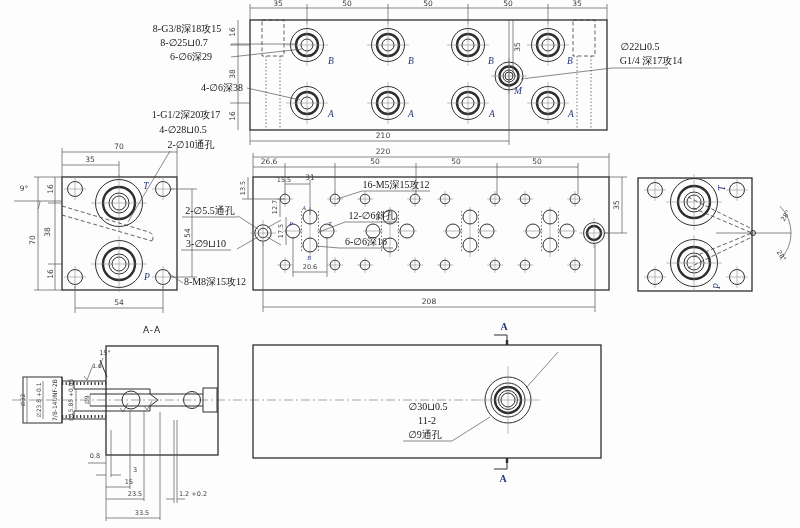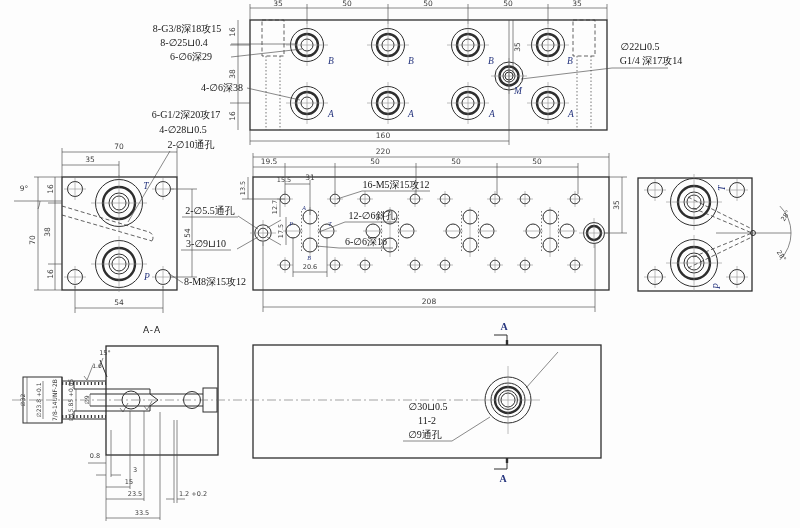--- a/index.html
+++ b/index.html
@@ -350,24 +350,24 @@
     <line x1="558" x2="526" y1="352" y2="388" class="d arr"></line>
 
     <polyline points="494,335 507,335 507,345" class="o"></polyline>
     <line x1="507" x2="507" y1="340" y2="345" class="o tk"></line>
     <polyline points="494,469 507,469 507,458" class="o"></polyline>
     <line x1="507" x2="507" y1="458" y2="463" class="o tk"></line>
   </g>
 </svg>
 
 <span class="lbl co" style="left:187px;top:29px">8-G3/8深18攻15</span>
-<span class="lbl co" style="left:184px;top:43px">8-∅25⊔0.4</span>
+<span class="lbl co" style="left:184px;top:43px">8-∅25⊔0.7</span>
 <span class="lbl co" style="left:191px;top:57px">6-∅6深29</span>
 <span class="lbl co" style="left:222px;top:88px">4-∅6深38</span>
-<span class="lbl co" style="left:186px;top:115px">6-G1/2深20攻17</span>
+<span class="lbl co" style="left:186px;top:115px">1-G1/2深20攻17</span>
 <span class="lbl co" style="left:183px;top:130px">4-∅28⊔0.5</span>
 <span class="lbl co" style="left:191px;top:145px">2-∅10通孔</span>
 
 <span class="lbl co" style="left:640px;top:47px">∅22⊔0.5</span>
 <span class="lbl co" style="left:651px;top:61px">G1/4 深17攻14</span>
 
 <span class="lbl co" style="left:210px;top:211px">2-∅5.5通孔</span>
 <span class="lbl co" style="left:206px;top:244px">3-∅9⊔10</span>
 <span class="lbl co" style="left:215px;top:282px">8-M8深15攻12</span>
 <span class="lbl co" style="left:396px;top:185px">16-M5深15攻12</span>
@@ -380,21 +380,21 @@
 
 <span class="lbl" style="left:278px;top:4px">35</span>
 <span class="lbl" style="left:347px;top:4px">50</span>
 <span class="lbl" style="left:428px;top:4px">50</span>
 <span class="lbl" style="left:508px;top:4px">50</span>
 <span class="lbl" style="left:577px;top:4px">35</span>
 <span class="lbl r" style="left:233px;top:32px">16</span>
 <span class="lbl r" style="left:233px;top:74px">38</span>
 <span class="lbl r" style="left:233px;top:116px">16</span>
 <span class="lbl r" style="left:518px;top:47px">35</span>
-<span class="lbl" style="left:383px;top:136px">160</span>
+<span class="lbl" style="left:383px;top:136px">210</span>
 <span class="lbl" style="left:383px;top:152px">220</span>
 
 <span class="lbl pl" style="left:331px;top:61px">B</span>
 <span class="lbl pl" style="left:411px;top:61px">B</span>
 <span class="lbl pl" style="left:491px;top:61px">B</span>
 <span class="lbl pl" style="left:570px;top:61px">B</span>
 <span class="lbl pl" style="left:331px;top:114px">A</span>
 <span class="lbl pl" style="left:411px;top:114px">A</span>
 <span class="lbl pl" style="left:492px;top:114px">A</span>
 <span class="lbl pl" style="left:571px;top:114px">A</span>
@@ -405,21 +405,21 @@
 <span class="lbl" style="left:24px;top:189px">9°</span>
 <span class="lbl r" style="left:51px;top:189px">16</span>
 <span class="lbl r" style="left:48px;top:232px">38</span>
 <span class="lbl r" style="left:51px;top:274px">16</span>
 <span class="lbl r" style="left:33px;top:240px">70</span>
 <span class="lbl r" style="left:188px;top:233px">54</span>
 <span class="lbl" style="left:119px;top:303px">54</span>
 <span class="lbl pl" style="left:146px;top:186px">T</span>
 <span class="lbl pl" style="left:147px;top:277px">P</span>
 
-<span class="lbl" style="left:269px;top:162px">19.5</span>
+<span class="lbl" style="left:269px;top:162px">26.6</span>
 <span class="lbl" style="left:310px;top:178px">31</span>
 <span class="lbl" style="left:375px;top:162px">50</span>
 <span class="lbl" style="left:456px;top:162px">50</span>
 <span class="lbl" style="left:537px;top:162px">50</span>
 <span class="lbl r sm" style="left:243px;top:188px">13.5</span>
 <span class="lbl sm" style="left:284px;top:180px">15.5</span>
 <span class="lbl r sm" style="left:275px;top:207px">12.7</span>
 <span class="lbl r sm" style="left:281px;top:231px">17.5</span>
 <span class="lbl sm" style="left:310px;top:267px">20.6</span>
 <span class="lbl r" style="left:617px;top:205px">35</span>

